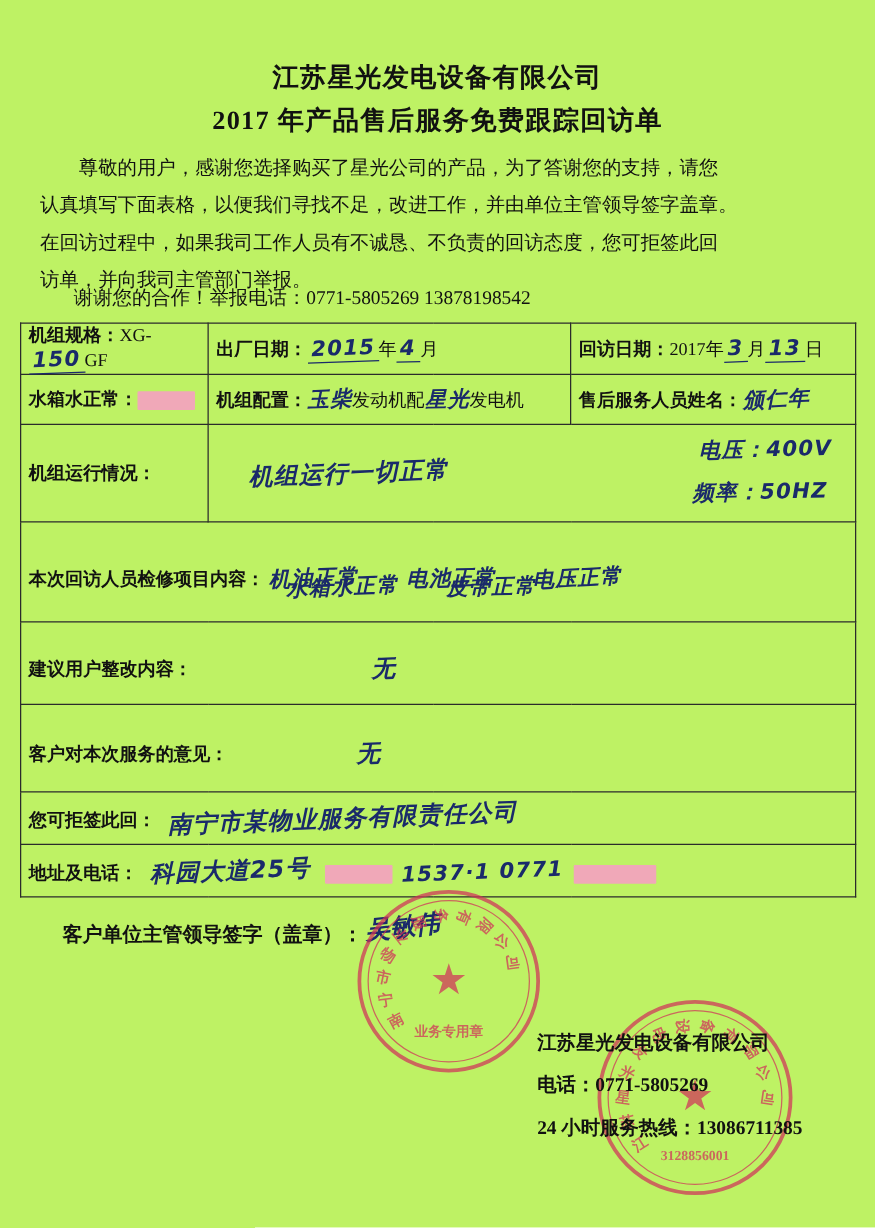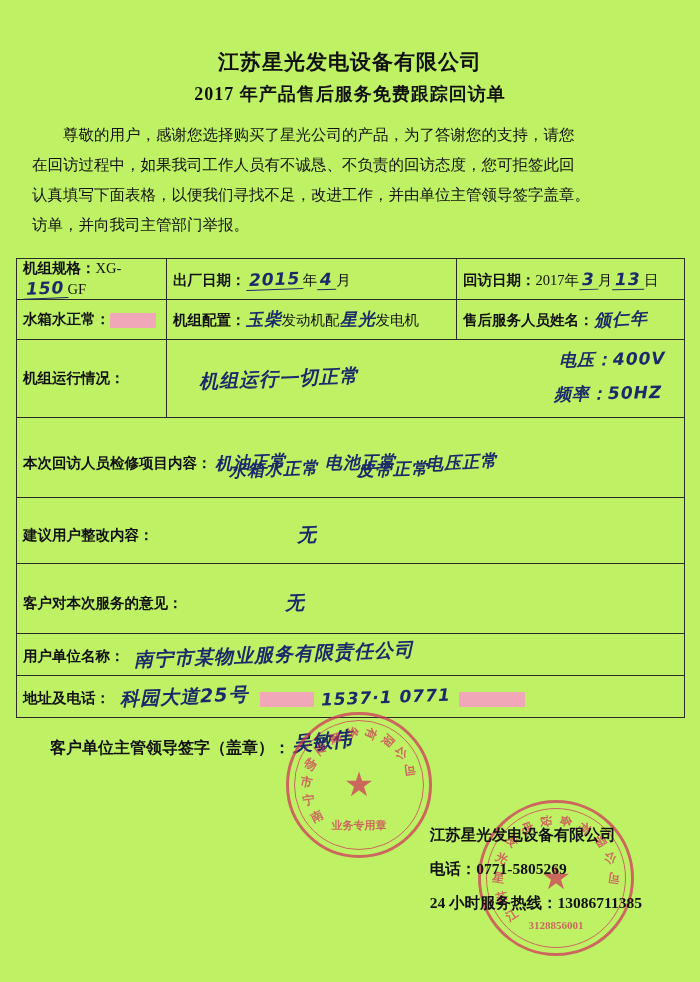--- a/index.html
+++ b/index.html
@@ -27,21 +27,21 @@
     top: 48px; left: 0; right: 0;
     text-align: center;
     font-size: 21px;
     font-weight: bold;
     letter-spacing: 1px;
   }
   .doc-title {
     position: absolute;
     top: 82px; left: 0; right: 0;
     text-align: center;
-    font-size: 18px;
+    font-size: 21px;
     font-weight: bold;
     letter-spacing: 1px;
   }
 
   .intro {
     position: absolute;
     top: 118px;
     left: 28px;
     right: 28px;
     font-size: 15.5px;
@@ -182,24 +182,25 @@
 </head>
 <body>
 
 <div class="page">
 
   <div class="company-title">江苏星光发电设备有限公司</div>
   <div class="doc-title">2017 年产品售后服务免费跟踪回访单</div>
 
   <div class="intro">
     <p class="indent">尊敬的用户，感谢您选择购买了星光公司的产品，为了答谢您的支持，请您</p>
+    <p>认真填写下面表格，以便我们寻找不足，改进工作，并由单位主管领导签字盖章。</p>
     <p>在回访过程中，如果我司工作人员有不诚恳、不负责的回访态度，您可拒签此回</p>
-    <p>认真填写下面表格，以便我们寻找不足，改进工作，并由单位主管领导签字盖章。</p>
     <p>访单，并向我司主管部门举报。</p>
   </div>
+  <div class="thanks">谢谢您的合作！举报电话：0771-5805269  13878198542</div>
 
   <table class="form">
     <colgroup>
       <col style="width:150px">
       <col style="width:180px">
       <col style="width:110px">
       <col style="width:228px">
     </colgroup>
     <tbody>
 
@@ -268,21 +269,21 @@
         <td colspan="4" class="lbl-top" style="padding-top:9px">
           <span class="lbl">客户对本次服务的意见：</span>
           <span class="ov" style="left:268px; top:26px;">
             <span class="hw big">无</span>
           </span>
         </td>
       </tr>
 
       <tr style="height:42px">
         <td colspan="4">
-          <span class="lbl">用户单位名称：</span>
+          <span class="lbl">您可拒签此回：</span>
           <span class="hw big" style="margin-left:6px">南宁市某物业服务有限责任公司</span>
         </td>
       </tr>
 
       <tr style="height:42px">
         <td colspan="4">
           <span class="lbl">地址及电话：</span>
           <span class="hw big" style="margin-left:6px">科园大道25号</span>
           <span class="redact" style="width:54px; margin-left:8px"></span>
           <span class="hw" style="margin-left:4px">1537·1    0771</span>

